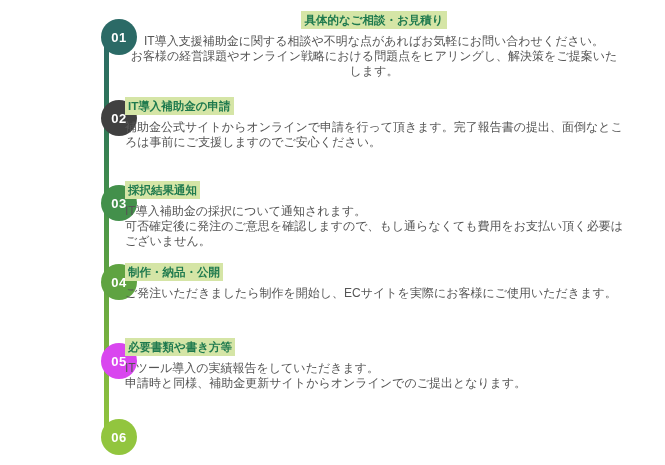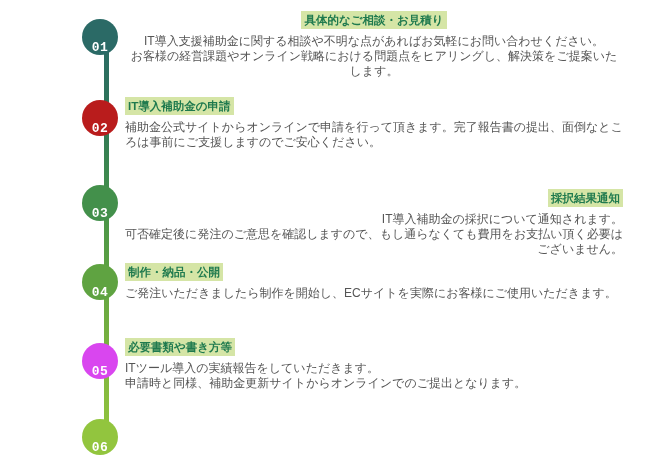--- a/index.html
+++ b/index.html
@@ -18,45 +18,44 @@
     position: absolute;
     left: 104px; top: 37px;
     width: 5px; height: 400px;
     background: linear-gradient(180deg,
       #2b6a66 0%, #2e7557 20%, #43904b 40%,
       #5fa341 60%, #7db43f 80%, #92c53e 100%);
     border-radius: 2px;
   }
   .circle {
     position: absolute;
-    left: 82px;
+    left: 101px;
     width: 36px; height: 36px;
     border-radius: 50%;
-    display: flex; align-items: flex-end; justify-content: center;
+    display: flex; align-items: center; justify-content: center;
     color: #ffffff;
     font-size: 13px; font-weight: bold;
     letter-spacing: 0.5px;
     z-index: 2;
-    font-family: Liberation Mono, monospace;
   }
   .c1 { top: 19px;  background: #2b6a66; }
   .c2 { top: 100px; background: #2e7557; }
   .c3 { top: 185px; background: #43904b; }
   .c4 { top: 264px; background: #5fa341; }
   .c5 { top: 343px; background: #7db43f; }
   .c6 { top: 419px; background: #92c53e; }
   .step-text {
     position: absolute;
     left: 125px;
     width: 498px;
     z-index: 2;
   }
   .t1 { top: 10px; text-align: center; }
   .t2 { top: 96px; }
-  .t3 { top: 188px; text-align: right; }
+  .t3 { top: 180px; }
   .t4 { top: 262px; }
   .t5 { top: 337px; }
   .t6 { top: 419px; }
   .step-title {
     display: inline-block;
     background: #d5e5a6;
     color: #1f7a4e;
     font-size: 11.5px;
     font-weight: bold;
     line-height: 1.25;
@@ -80,21 +79,21 @@
     <span>01</span>
   </div>
   <div class="step-text t1">
     <span class="step-title">具体的なご相談・お見積り</span>
     <div class="step-body">
       <div>IT導入支援補助金に関する相談や不明な点があればお気軽にお問い合わせください。</div>
       <div>お客様の経営課題やオンライン戦略における問題点をヒアリングし、解決策をご提案いたします。</div>
     </div>
   </div>
 
-  <div class="circle c2" style="background-color: #b91c1c;">
+  <div class="circle c2" style="background-color: #404040;">
     <span>02</span>
   </div>
   <div class="step-text t2">
     <span class="step-title">IT導入補助金の申請</span>
     <div class="step-body">
       <div>補助金公式サイトからオンラインで申請を行って頂きます。完了報告書の提出、面倒なところは事前にご支援しますのでご安心ください。</div>
     </div>
   </div>
 
   <div class="circle c3" style="background-color: rgb(67, 144, 75);">

